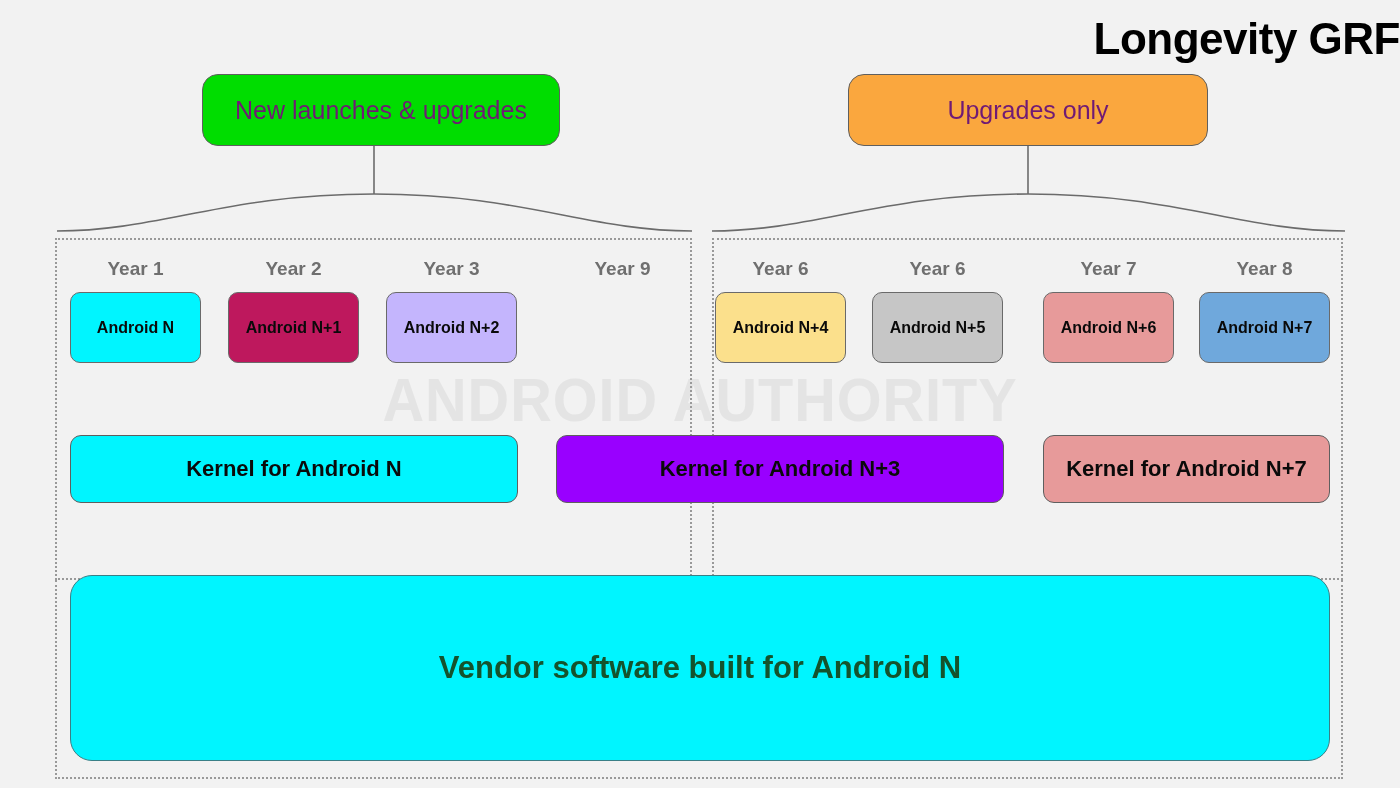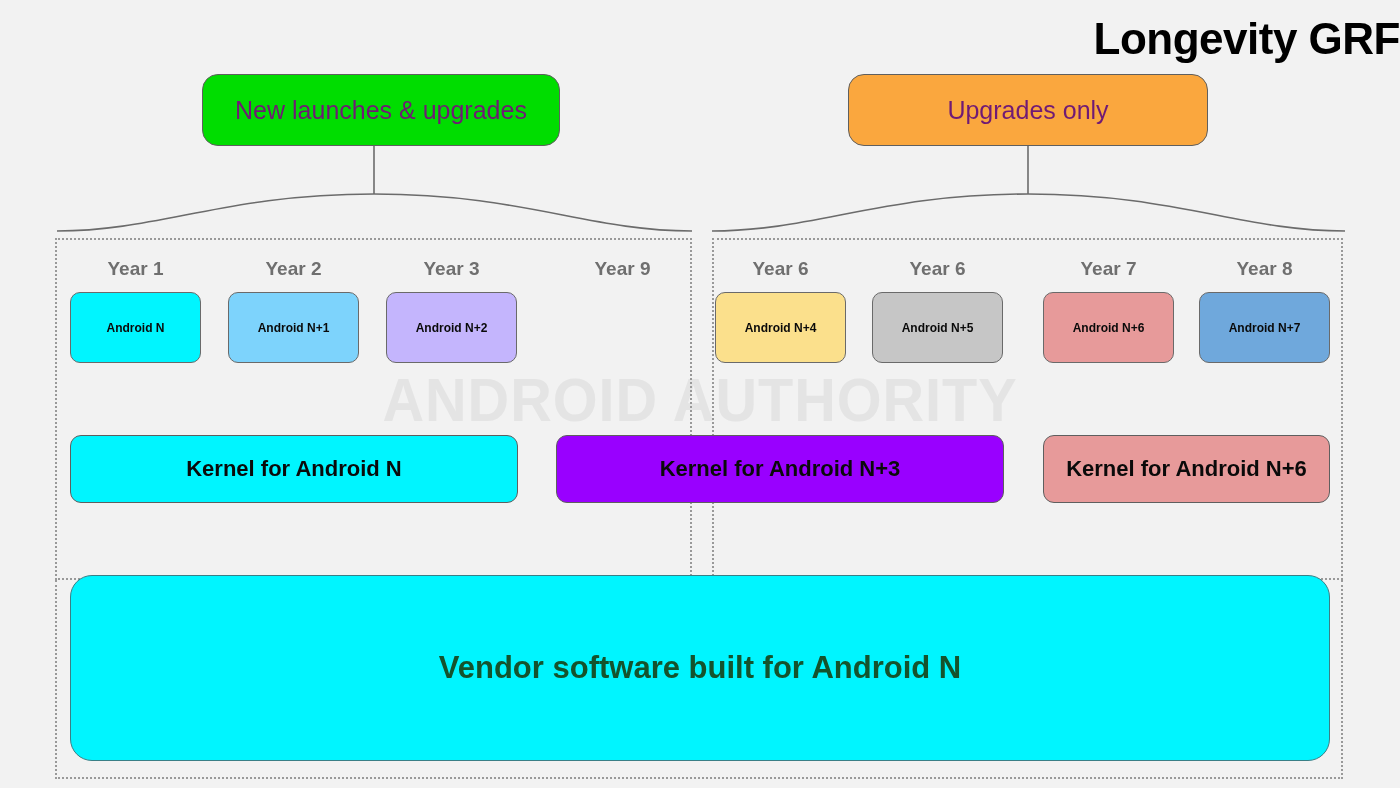--- a/index.html
+++ b/index.html
@@ -126,21 +126,21 @@
   
   .version-box {
     position: absolute;
     top: 292px;
     height: 71px;
     display: flex;
     align-items: center;
     justify-content: center;
     border: 1.4px solid #6a6a6a;
     border-radius: 10px;
-    font-size: 12px;
+    font-size: 16px;
     font-weight: bold;
     color: #0a0a0a;
     box-sizing: border-box;
   }
 
   
   .kernel-bar {
     position: absolute;
     top: 435px;
     height: 68px;
@@ -207,26 +207,26 @@
   <div class="year-label" style="left: 70px; width: 131px;">Year 1</div>
   <div class="year-label" style="left: 228px; width: 131px;">Year 2</div>
   <div class="year-label" style="left: 386px; width: 131px;">Year 3</div>
   <div class="year-label" style="left: 556px; width: 133px;">Year 9</div>
   <div class="year-label" style="left: 715px; width: 131px;">Year 6</div>
   <div class="year-label" style="left: 872px; width: 131px;">Year 6</div>
   <div class="year-label" style="left: 1043px; width: 131px;">Year 7</div>
   <div class="year-label" style="left: 1199px; width: 131px;">Year 8</div>
 
   <div class="version-box" style="left: 70px; width: 131px; background: rgb(0, 245, 255);">Android N</div>
-  <div class="version-box" style="left: 228px; width: 131px; background: #7dd3fc;">Android N+1</div>
+  <div class="version-box" style="left: 228px; width: 131px; background: #be185d;">Android N+1</div>
   <div class="version-box" style="left: 386px; width: 131px; background: #c4b5fd;">Android N+2</div>
   <div class="version-box" style="left: 715px; width: 131px; background: rgb(251, 224, 140);">Android N+4</div>
   <div class="version-box" style="left: 872px; width: 131px; background: rgb(198, 198, 198);">Android N+5</div>
   <div class="version-box" style="left: 1043px; width: 131px; background: rgb(231, 154, 154);">Android N+6</div>
   <div class="version-box" style="left: 1199px; width: 131px; background: rgb(111, 168, 220);">Android N+7</div>
 
   <div class="kernel-bar" style="left: 70px; width: 448px; background: rgb(0, 245, 255);">Kernel for Android N</div>
   <div class="kernel-bar" style="left: 556px; width: 448px; background: rgb(153, 0, 255);">Kernel for Android N+3</div>
-  <div class="kernel-bar" style="left: 1043px; width: 287px; background: rgb(231, 154, 154);">Kernel for Android N+6</div>
+  <div class="kernel-bar" style="left: 1043px; width: 287px; background: rgb(231, 154, 154);">Kernel for Android N+7</div>
 
   <div id="vendor-banner" style="background: rgb(0, 245, 255); border-color: rgb(58, 127, 134);">Vendor software built for Android N</div>
 
 </div>
 
 </body></html>

